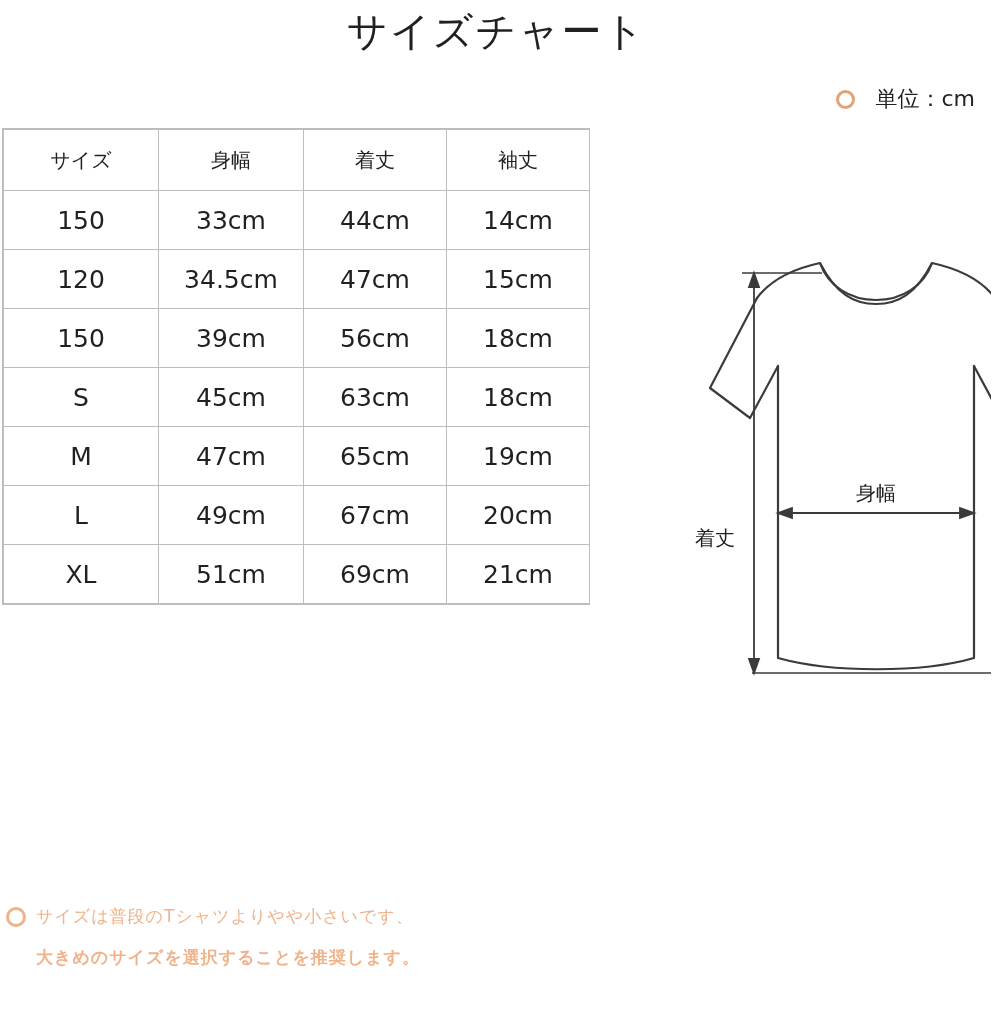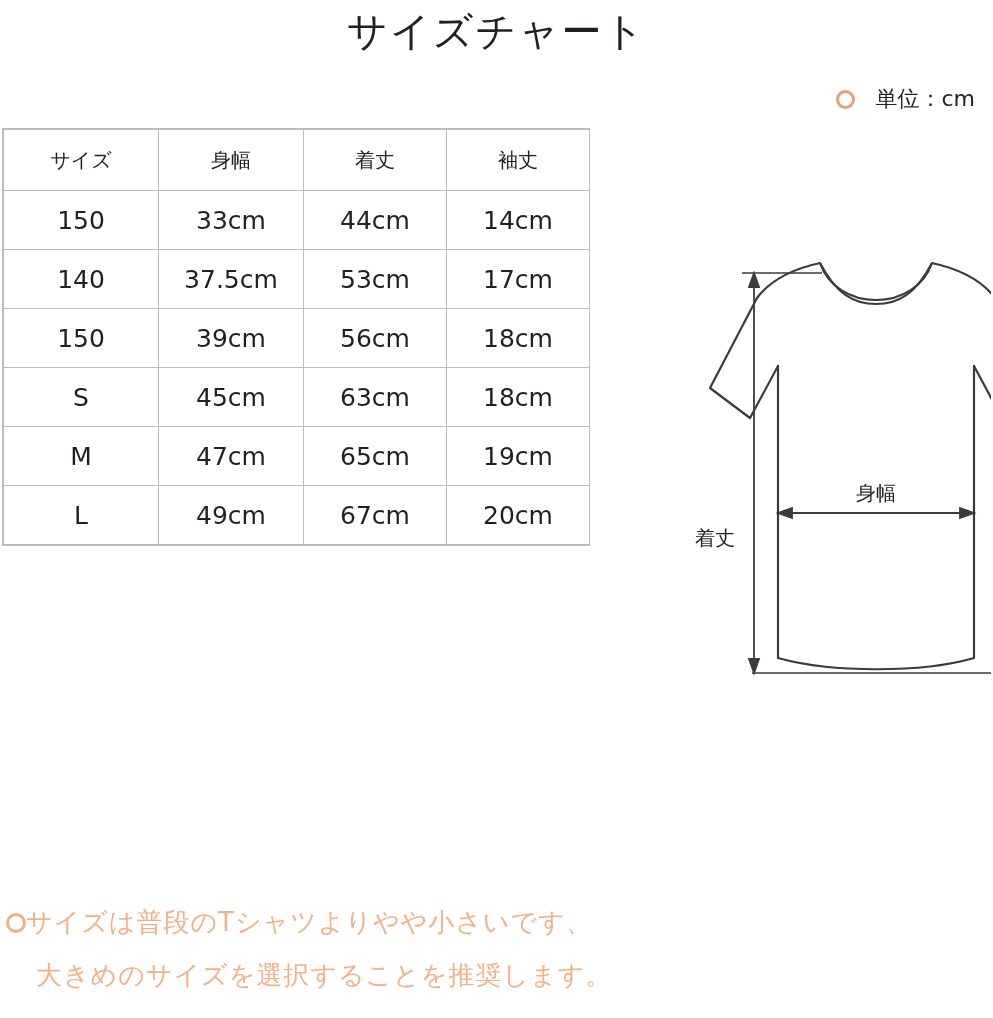--- a/index.html
+++ b/index.html
@@ -98,37 +98,39 @@
   
   .notes {
     position: absolute;
     left: 6px;
     top: 905px;
     width: 980px;
   }
   .note-line {
     display: flex;
     align-items: center;
+    gap: 10px;
     color: #f0b28a;
-    font-size: 26px;
+    font-size: 17px;
     letter-spacing: 1px;
     font-family: "DejaVu Sans", sans-serif;
     margin-bottom: 18px;
   }
   .note-line .ring2 {
     display: inline-block;
     width: 20px;
     height: 20px;
     border-radius: 50%;
     border: 3px solid #f0b28a;
     box-sizing: border-box;
     flex: 0 0 auto;
   }
   .note-line.indent {
     padding-left: 30px;
+    font-weight: bold;
   }
 </style>
 </head>
 <body>
 
 <div class="page">
 
   <div class="title">サイズチャート</div>
 
   <div class="unit-row">
@@ -153,24 +155,24 @@
         </tr>
       </thead>
       <tbody>
         <tr>
           <td>150</td>
           <td>33cm</td>
           <td>44cm</td>
           <td>14cm</td>
         </tr>
         <tr>
-          <td>140</td>
-          <td>37.5cm</td>
-          <td>53cm</td>
-          <td>17cm</td>
+          <td>120</td>
+          <td>34.5cm</td>
+          <td>47cm</td>
+          <td>15cm</td>
         </tr>
         <tr>
           <td>150</td>
           <td>39cm</td>
           <td>56cm</td>
           <td>18cm</td>
         </tr>
         <tr>
           <td>S</td>
           <td>45cm</td>
@@ -181,20 +183,26 @@
           <td>M</td>
           <td>47cm</td>
           <td>65cm</td>
           <td>19cm</td>
         </tr>
         <tr>
           <td>L</td>
           <td>49cm</td>
           <td>67cm</td>
           <td>20cm</td>
+        </tr>
+        <tr>
+          <td>XL</td>
+          <td>51cm</td>
+          <td>69cm</td>
+          <td>21cm</td>
         </tr>
       </tbody>
     </table>
   </div>
 
   <div class="illus">
     <svg width="399" height="760" viewBox="0 0 399 760" xmlns="http://www.w3.org/2000/svg">
 
       <g fill="none" stroke="#3b3b3b" stroke-width="2.2" stroke-linejoin="round" stroke-linecap="round">
         <path d="M165,170 C180,150 205,140 228,135

